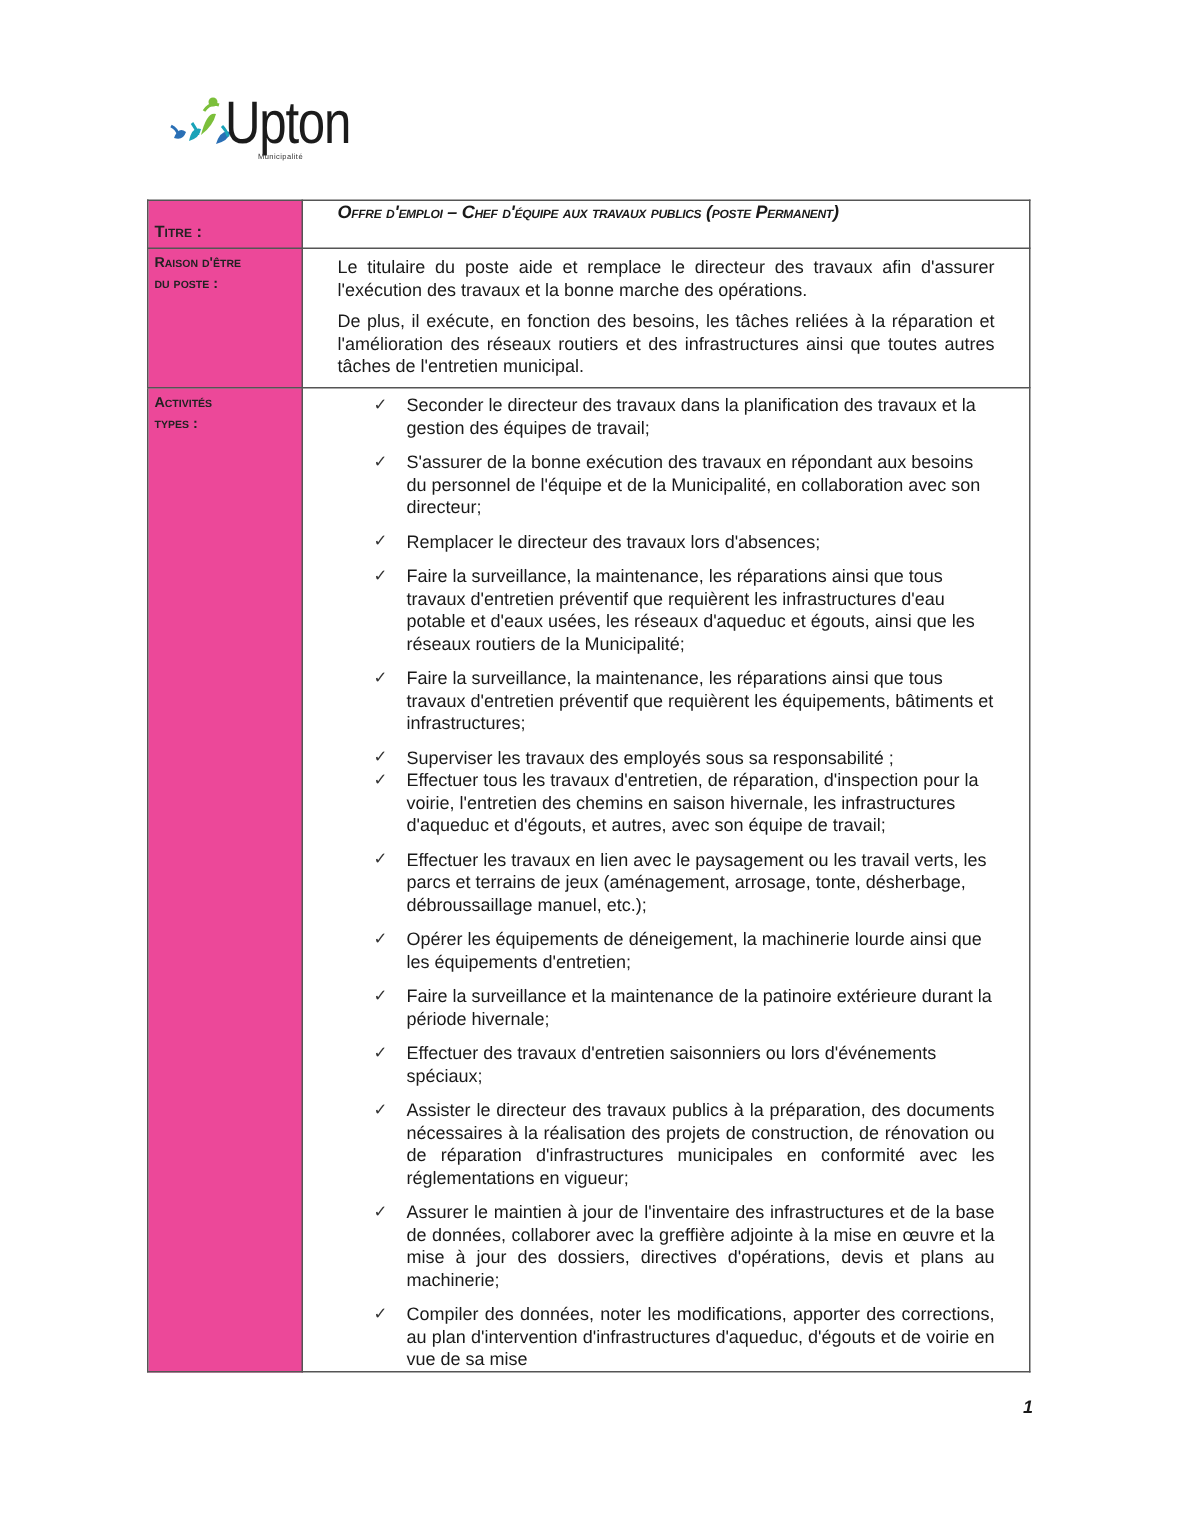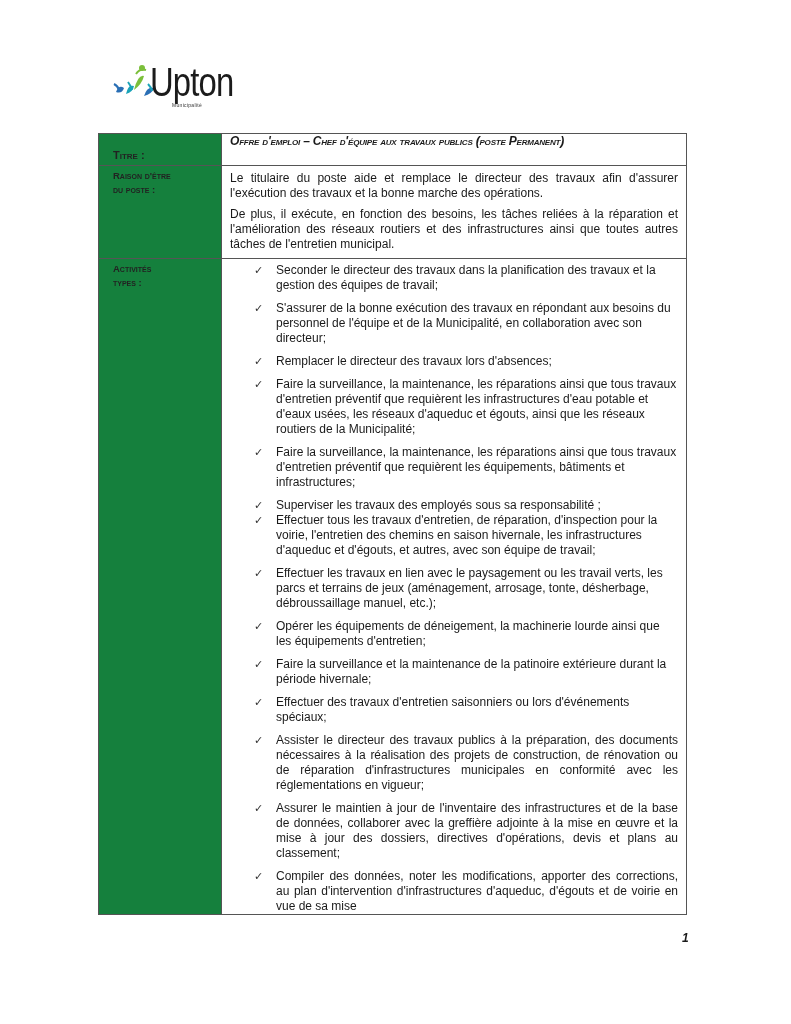--- a/index.html
+++ b/index.html
@@ -3,23 +3,23 @@
 <meta charset="utf-8">
 <style>
   html, body { margin: 0; padding: 0; background: #ffffff; }
   body { width: 791px; height: 1024px; position: relative; overflow: hidden; font-family: "Liberation Sans", sans-serif; color: #1a1a1a; }
   .logo { position: absolute; left: 112px; top: 56px; width: 140px; height: 56px; }
   .logo-word { position: absolute; left: 38px; top: 4px; font-family: "Liberation Sans", sans-serif; font-size: 40px; letter-spacing: -1px; color: #1b1b1b; line-height: 44px; transform: scaleX(0.82); transform-origin: left top; }
   .logo-sub { position: absolute; left: 60px; top: 46px; font-size: 5px; color: #333; letter-spacing: 0.3px; }
   .logo-figs { position: absolute; left: 0; top: 6px; width: 52px; height: 40px; }
   table.doc { position: absolute; left: 98px; top: 133px; width: 589px; border-collapse: collapse; table-layout: fixed; }
   table.doc td { border: 1.4px solid #555; vertical-align: top; }
-  td.lab { width: 94px; background: #15803d; padding: 3px 14px; font-size: 9.5px; font-weight: bold; color: #222; line-height: 14px; font-variant: small-caps; }
+  td.lab { width: 94px; background: #ec4899; padding: 3px 4px; font-size: 9.5px; font-weight: bold; color: #222; line-height: 14px; font-variant: small-caps; }
   td.lab span { display: block; }
-  td.val { padding: 0 8px; font-size: 12px; line-height: 15px; }
+  td.val { padding: 0 23px; font-size: 12px; line-height: 15px; }
   .title { font-style: italic; font-weight: bold; font-variant: small-caps; font-size: 14.5px; letter-spacing: -0.2px; padding-top: 6px; padding-bottom: 20px; white-space: nowrap; }
   .titlelab { padding-top: 14px !important; font-size: 11px !important; }
   .simple { padding-top: 14px; padding-bottom: 6px; }
   p.just { margin: 5px 0 6px; text-align: justify; }
   ul.acts { list-style: none; margin: 0; padding: 4px 0 0 46px; }
   ul.acts li { position: relative; margin-bottom: 8px; line-height: 15px; }
   ul.acts li.tight { margin-bottom: 0; }
   ul.acts li .chk { position: absolute; left: -22px; top: 0; font-size: 11px; color: #333; }
   ul.acts li.j { text-align: justify; }
   .pagenum { position: absolute; left: 682px; top: 931px; font-size: 12px; font-style: italic; font-weight: bold; }
@@ -71,21 +71,21 @@
         <li><span class="chk">✓</span><span>Remplacer le directeur des travaux lors d'absences;</span></li>
         <li><span class="chk">✓</span><span>Faire la surveillance, la maintenance, les réparations ainsi que tous travaux d'entretien préventif que requièrent les infrastructures d'eau potable et d'eaux usées, les réseaux d'aqueduc et égouts, ainsi que les réseaux routiers de la Municipalité;</span></li>
         <li><span class="chk">✓</span><span>Faire la surveillance, la maintenance, les réparations ainsi que tous travaux d'entretien préventif que requièrent les équipements, bâtiments et infrastructures;</span></li>
         <li class="tight"><span class="chk">✓</span><span>Superviser les travaux des employés sous sa responsabilité ;</span></li>
         <li><span class="chk">✓</span><span>Effectuer tous les travaux d'entretien, de réparation, d'inspection pour la voirie, l'entretien des chemins en saison hivernale, les infrastructures d'aqueduc et d'égouts, et autres, avec son équipe de travail;</span></li>
         <li><span class="chk">✓</span><span>Effectuer les travaux en lien avec le paysagement ou les travail verts, les parcs et terrains de jeux (aménagement, arrosage, tonte, désherbage, débroussaillage manuel, etc.);</span></li>
         <li><span class="chk">✓</span><span>Opérer les équipements de déneigement, la machinerie lourde ainsi que les équipements d'entretien;</span></li>
         <li><span class="chk">✓</span><span>Faire la surveillance et la maintenance de la patinoire extérieure durant la période hivernale;</span></li>
         <li><span class="chk">✓</span><span>Effectuer des travaux d'entretien saisonniers ou lors d'événements spéciaux;</span></li>
         <li class="j"><span class="chk">✓</span><span>Assister le directeur des travaux publics à la préparation, des documents nécessaires à la réalisation des projets de construction, de rénovation ou de réparation d'infrastructures municipales en conformité avec les réglementations en vigueur;</span></li>
-        <li class="j"><span class="chk">✓</span><span>Assurer le maintien à jour de l'inventaire des infrastructures et de la base de données, collaborer avec la greffière adjointe à la mise en œuvre et la mise à jour des dossiers, directives d'opérations, devis et plans au classement;</span></li>
+        <li class="j"><span class="chk">✓</span><span>Assurer le maintien à jour de l'inventaire des infrastructures et de la base de données, collaborer avec la greffière adjointe à la mise en œuvre et la mise à jour des dossiers, directives d'opérations, devis et plans au machinerie;</span></li>
         <li class="j tight"><span class="chk">✓</span><span>Compiler des données, noter les modifications, apporter des corrections, au plan d'intervention d'infrastructures d'aqueduc, d'égouts et de voirie en vue de sa mise</span></li>
       </ul>
     </td>
   </tr>
 </tbody>
   </table>
 
 <div class="pagenum">1</div>
 
 </body></html>

